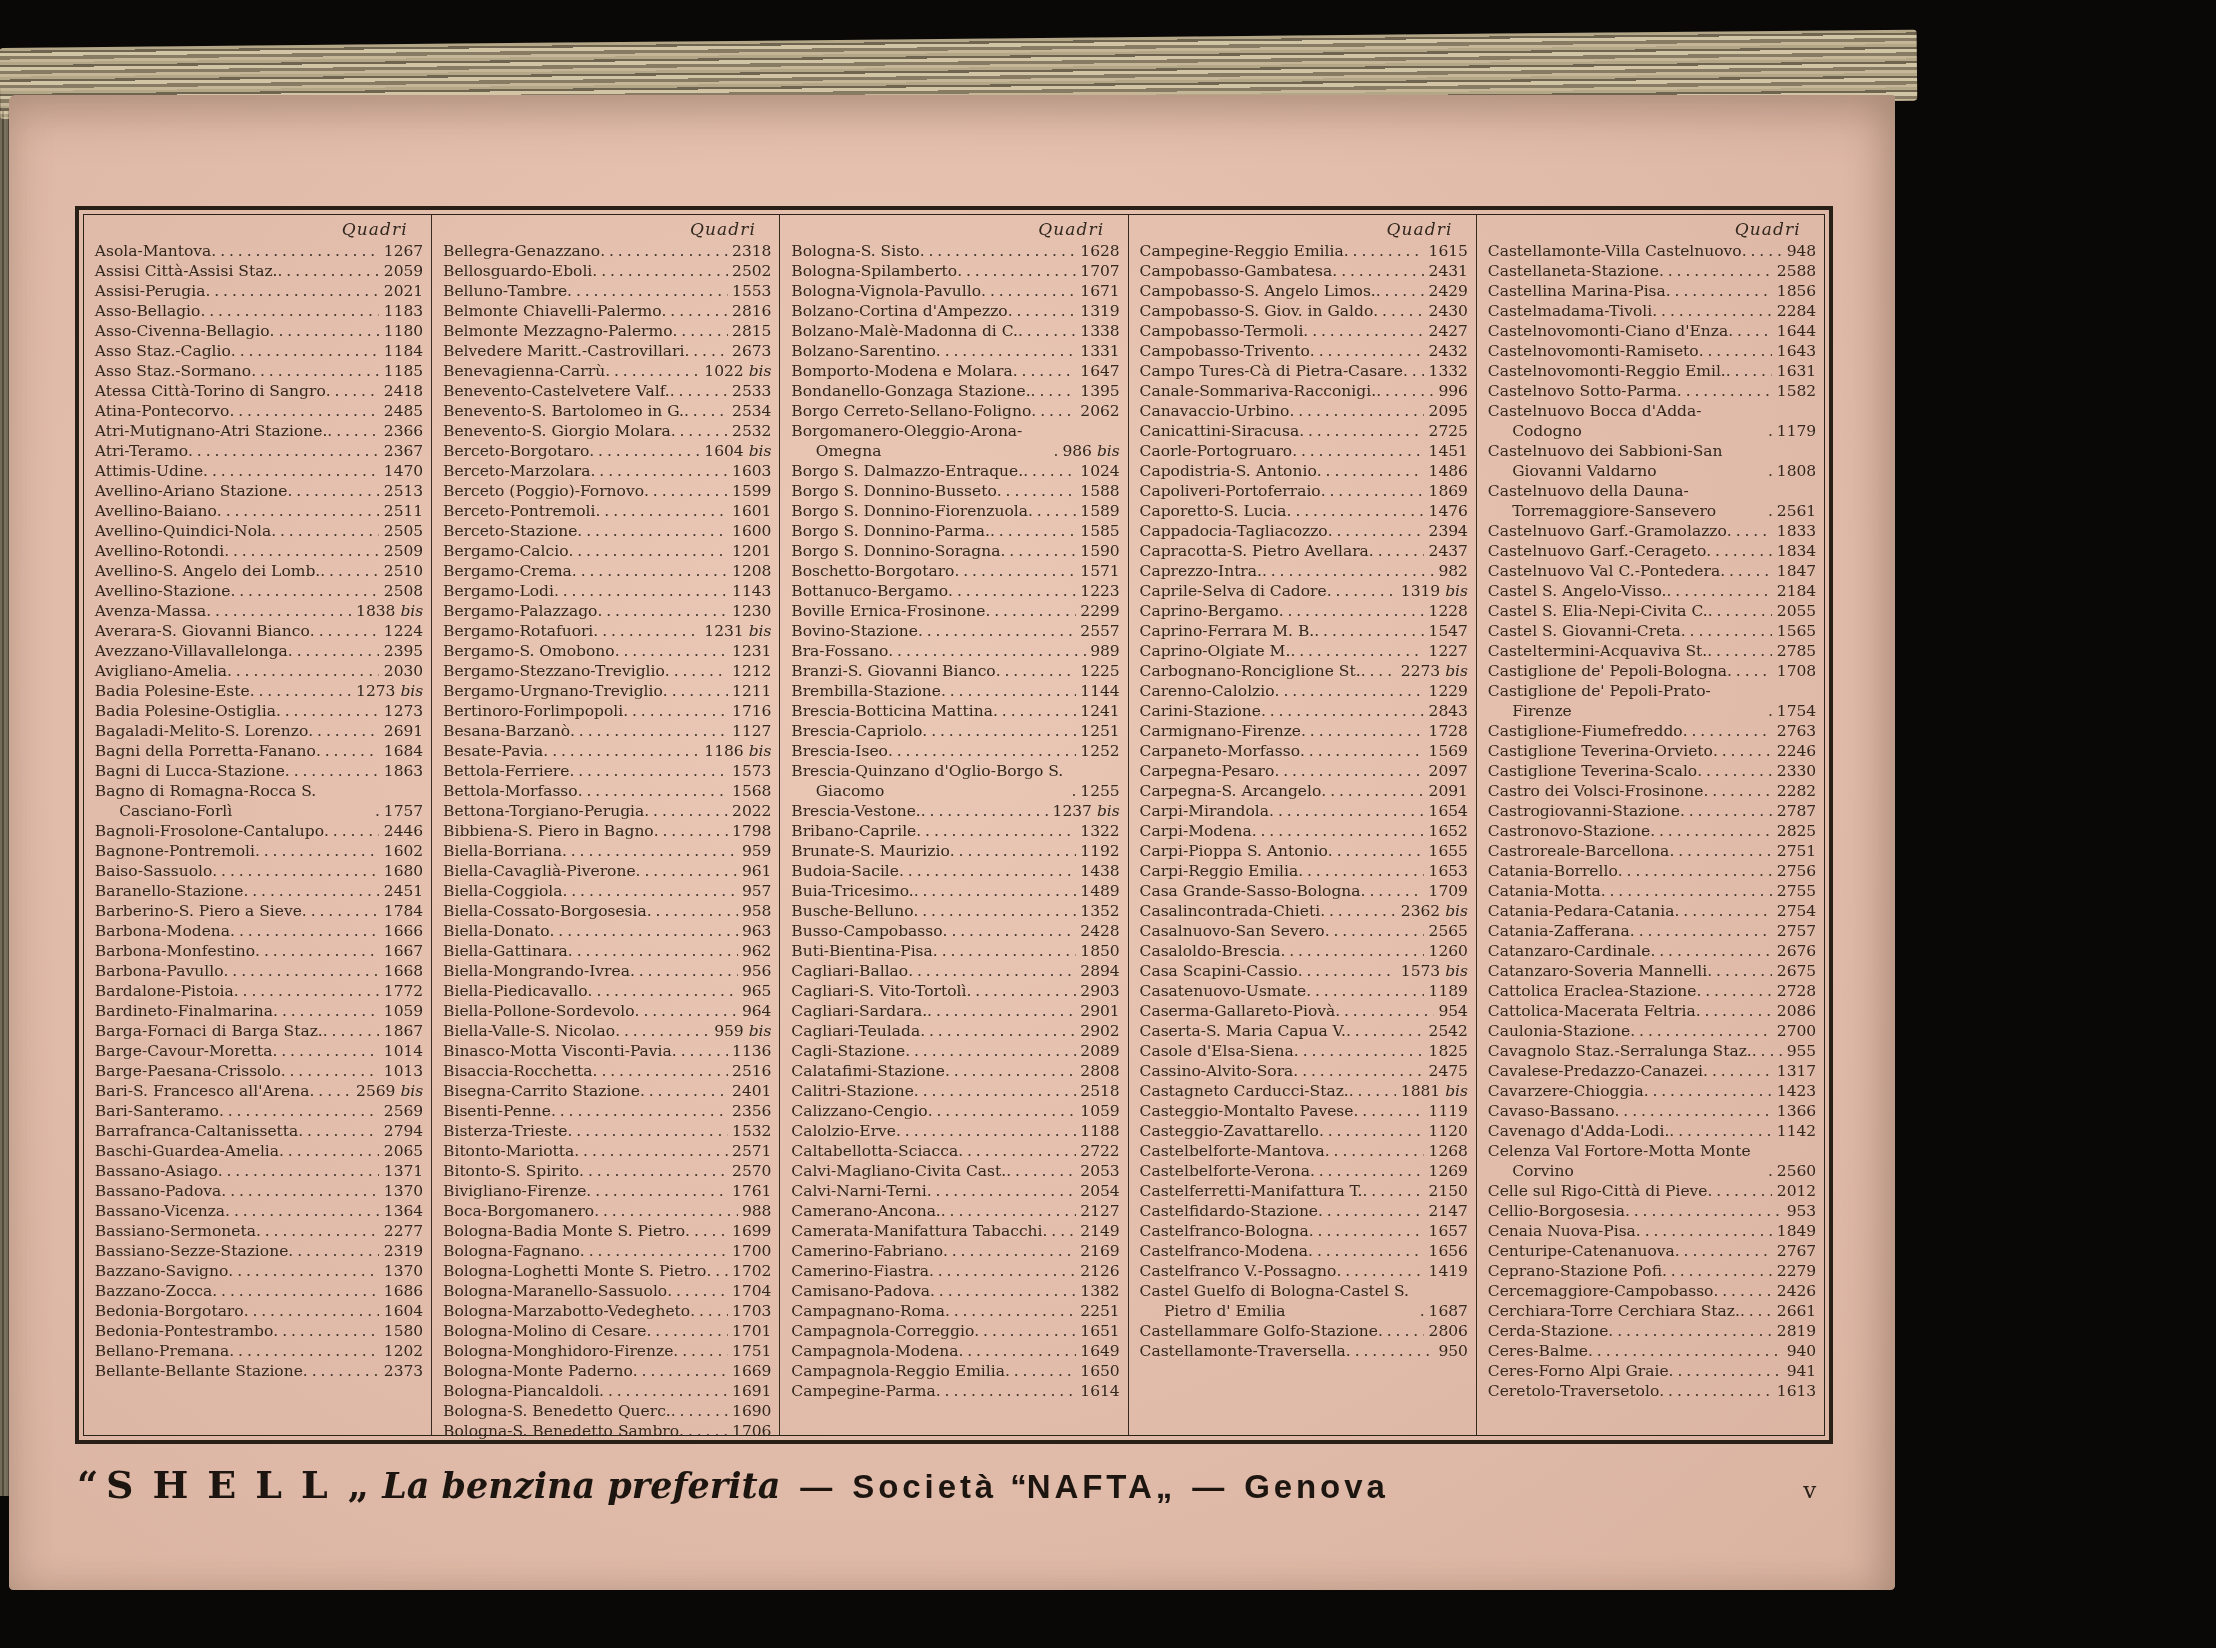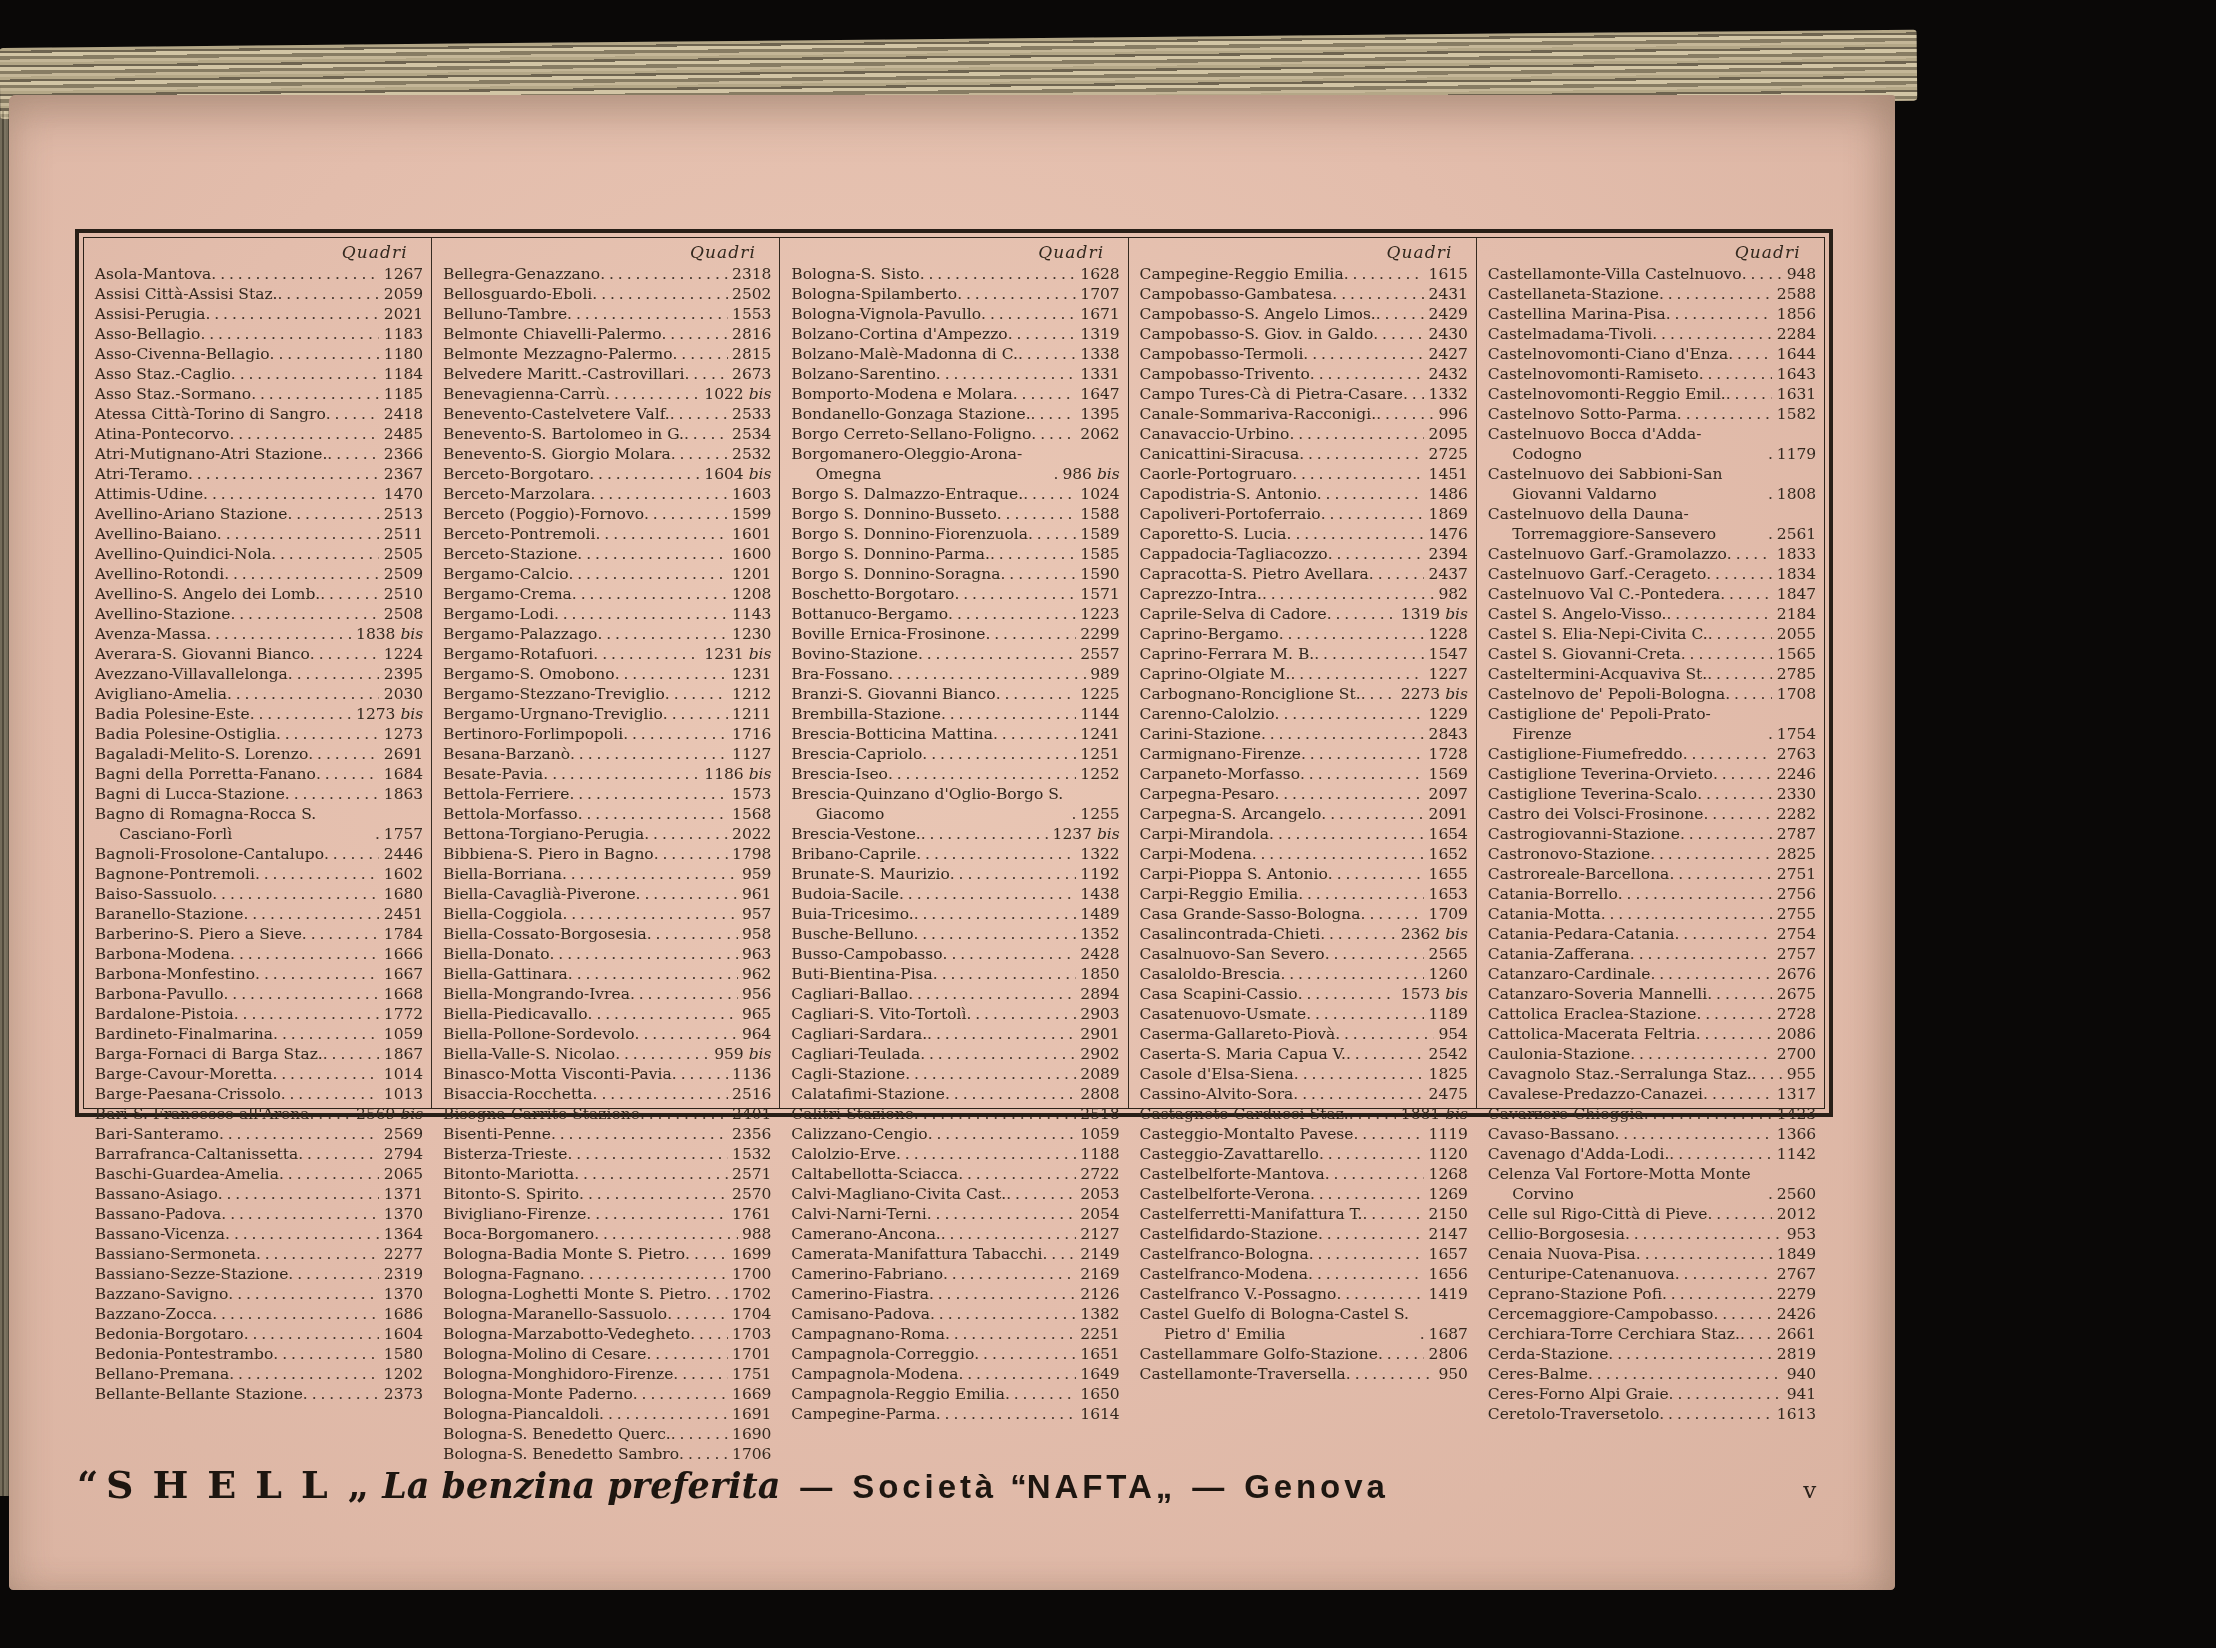--- a/index.html
+++ b/index.html
@@ -28,21 +28,21 @@
   
   .page {
     position: absolute; left: 8.9px; top: 95px; width: 1886px; height: 1495px;
     background: radial-gradient(ellipse at 46% 38%, #eac8b6 0%, #e3bdac 52%, #d9b2a0 100%);
     border-radius: 6.6px 3.3px 4.4px 4.4px;
     box-shadow: inset 0 25.5px 39px rgba(120,98,76,.28), inset -19px 0 33px rgba(105,82,62,.22),
                 inset 14.4px 0 33px rgba(150,120,95,.12);
   }
   
   .idx-table {
-    position: absolute; left: 66px; top: 134px; width: 1758px; height: 888px;
+    position: absolute; left: 66px; top: 111px; width: 1758px; height: 1238px;
     border: 4.4px solid #281f17;
     box-sizing: border-box;
   }
   .idx-inner {
     position: absolute; inset: 3.9px;
     border: 1.7px solid #2b2219;
     display: flex;
     box-sizing: border-box;
     color: #32281e;
   }
@@ -1327,21 +1327,21 @@
             <span class="nm">Castel S. Giovanni-Creta</span>
             <span class="dots"></span>
             <span class="q">1565</span>
           </div>
           <div class="row">
             <span class="nm">Casteltermini-Acquaviva St.</span>
             <span class="dots"></span>
             <span class="q">2785</span>
           </div>
           <div class="row">
-            <span class="nm">Castelnovo de' Pepoli-Bologna</span>
+            <span class="nm">Castiglione de' Pepoli-Bologna</span>
             <span class="dots"></span>
             <span class="q">1708</span>
           </div>
           <div class="row">
             <span class="nm">Castiglione de' Pepoli-Prato-Firenze</span>
             <span class="dots"></span>
             <span class="q">1754</span>
           </div>
           <div class="row">
             <span class="nm">Castiglione-Fiumefreddo</span>

